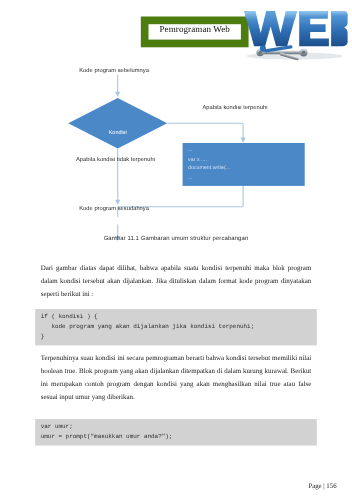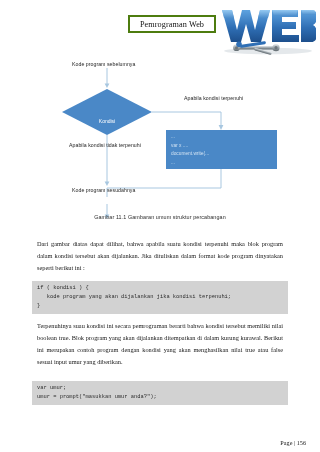--- a/index.html
+++ b/index.html
@@ -27,25 +27,24 @@
     top: 0; left: 0;
     width: 320px;
     height: 58px;
   }
   .title-box {
     position: absolute;
     left: 128px;
     top: 15px;
     width: 84px;
     height: 14px;
-    border: 2px solid #4d7c0f;
+    border: 7px solid #4d7c0f;
     box-shadow: 0 0 0 1px #ffffff inset;
     background: #ffffff;
     display: flex;
-    align-items: center;
     justify-content: center;
   }
   .title-box span {
     font-family: "Liberation Serif", serif;
     font-size: 8.2px;
     color: #111111;
     letter-spacing: .1px;
     white-space: nowrap;
   }
 

